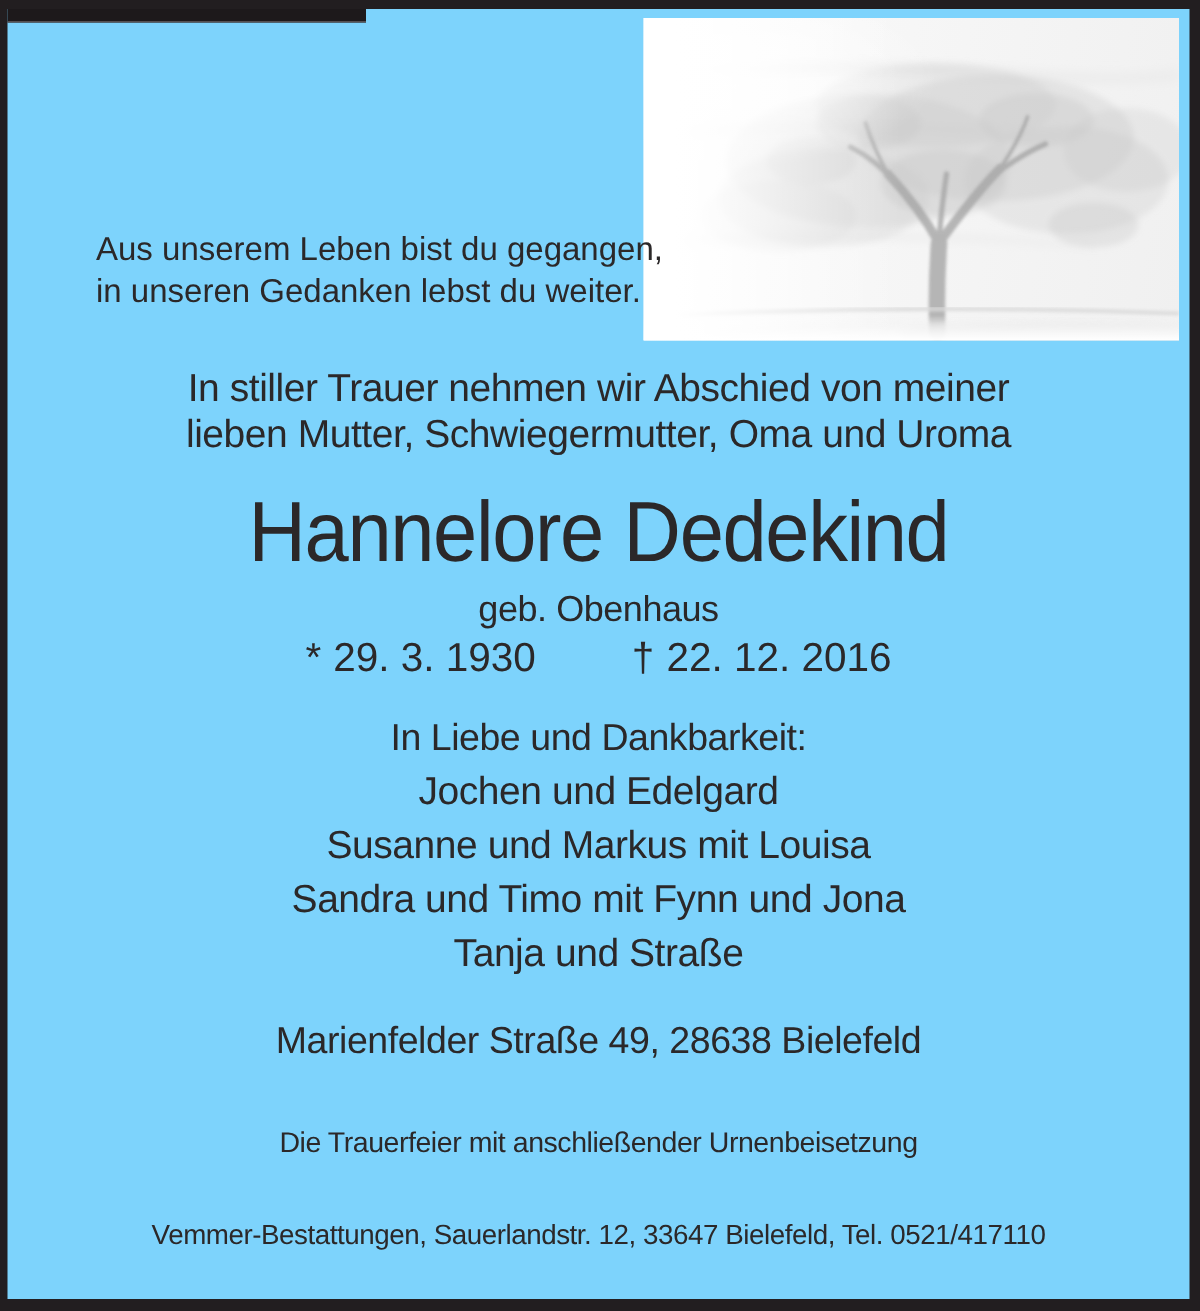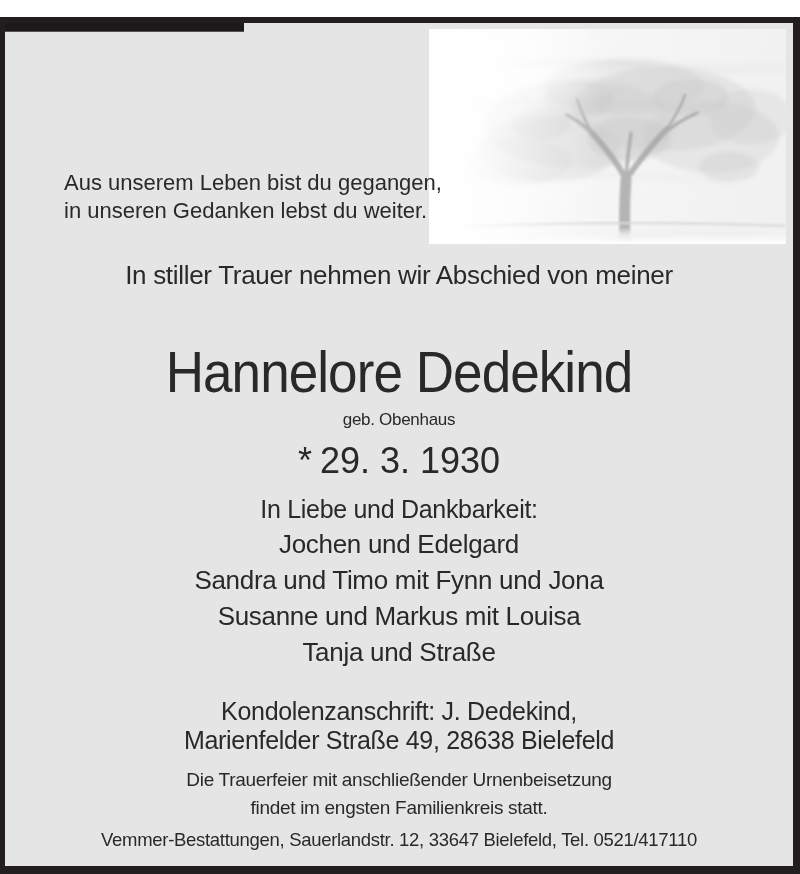--- a/index.html
+++ b/index.html
@@ -3,25 +3,24 @@
 <meta charset="utf-8">
 <style>
   html,body{margin:0;padding:0;}
   body{
     width:800px;height:874px;position:relative;overflow:hidden;
     background:#ffffff;
     font-family:"Liberation Sans", sans-serif;
     color:#2b2829;
   }
   .sheet{
-    position:absolute;inset:0;background:#e5e5e5;
+    position:absolute;inset:0;background:#7dd3fc;
     border-style:solid;border-color:#221e20;
     border-width:6px 7px 8px 5px;
     box-sizing:border-box;
-    margin-top:17px;
   }
   .top-notch{
     position:absolute;top:0;left:0;width:239px;height:8px;
     background:#1d191b;border-bottom:1px solid #555052;
   }
   
   .tree{
     position:absolute;top:6px;right:7px;width:357px;height:215px;
     overflow:hidden;
     background:linear-gradient(100deg,#fbfbfb 0%,#f5f5f5 55%,#f0f0f0 100%);
@@ -38,23 +37,23 @@
   .epigraph{
     position:absolute;left:59px;top:146px;text-align:left;
     font-size:22px;line-height:28px;font-weight:500;
   }
   .intro{top:237px;font-size:26px;line-height:31px;}
   .name{
     top:316px;font-size:57px;line-height:66px;font-weight:500;
     transform:scaleX(0.93);transform-origin:50% 50%;
     letter-spacing:-1px;white-space:nowrap;
   }
-  .maiden{top:387px;font-size:17px;}
+  .maiden{top:387px;font-size:24px;}
   .dates{
-    top:417px;font-size:36px;display:flex;justify-content:center;
+    top:417px;font-size:27px;display:flex;justify-content:center;
     gap:64px;letter-spacing:0;
   }
   .dates .sym{margin-right:8px;}
   .farewell-heading{top:472px;font-size:25px;text-align:center;}
   .mourners{top:503px;font-size:26px;line-height:36px;}
   .condolence{top:674px;font-size:25px;line-height:29px;}
   .ceremony{top:743px;font-size:19px;line-height:28px;font-weight:400;}
   .funeral-home{top:806px;font-size:18.5px;}
 </style>
 </head>
@@ -119,46 +118,48 @@
     <div class="fade"></div>
   </div>
 
   <div class="epigraph">
     <div>Aus unserem Leben bist du gegangen,</div>
     <div>in unseren Gedanken lebst du weiter.</div>
   </div>
 
   <div class="txt intro">
     <div>In stiller Trauer nehmen wir Abschied von meiner</div>
+    <div>lieben Mutter, Schwiegermutter, Oma und Uroma</div>
   </div>
 
   <div class="txt name">Hannelore Dedekind</div>
 
   <div class="txt maiden">geb. Obenhaus</div>
 
   <div class="txt dates">
     <span>
       <span class="sym">*</span><span>29. 3. 1930</span>
     </span>
+    <span>
+      <span class="sym">†</span><span>22. 12. 2016</span>
+    </span>
   </div>
 
   <div class="txt farewell-heading">In Liebe und Dankbarkeit:</div>
 
   <div class="txt mourners">
     <div>Jochen und Edelgard</div>
+    <div>Susanne und Markus mit Louisa</div>
     <div>Sandra und Timo mit Fynn und Jona</div>
-    <div>Susanne und Markus mit Louisa</div>
     <div>Tanja und Straße</div>
   </div>
 
   <div class="txt condolence">
-    <div>Kondolenzanschrift: J. Dedekind,</div>
     <div>Marienfelder Straße 49, 28638 Bielefeld</div>
   </div>
 
   <div class="txt ceremony">
     <div>Die Trauerfeier mit anschließender Urnenbeisetzung</div>
-    <div>findet im engsten Familienkreis statt.</div>
   </div>
 
   <div class="txt funeral-home">Vemmer-Bestattungen, Sauerlandstr. 12, 33647 Bielefeld, Tel. 0521/417110</div>
 
 </div>
 
 </body></html>

